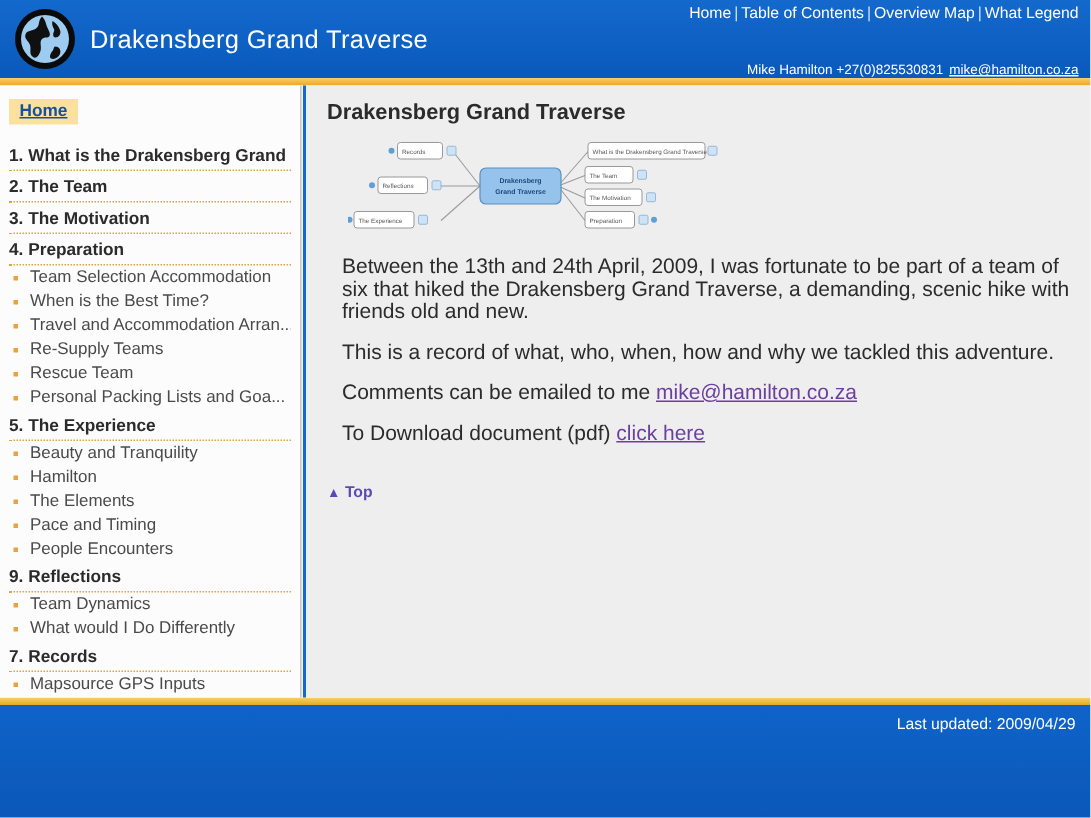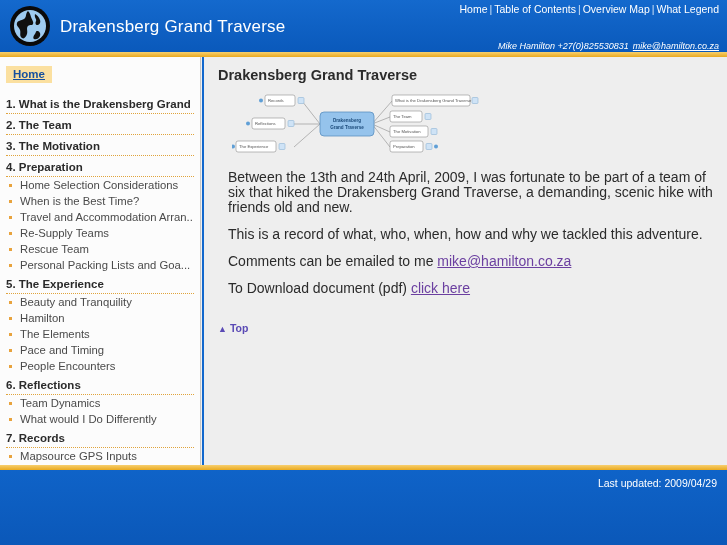--- a/index.html
+++ b/index.html
@@ -56,21 +56,20 @@
     color: #cfe2f7;
     margin: 0 2px;
   }
   .header-contact {
     position: absolute;
     right: 8px;
     top: 41px;
     font-size: 9px;
     color: #ffffff;
     white-space: nowrap;
-    font-style: italic;
   }
   .header-contact a {
     color: #ffffff;
     text-decoration: underline;
     margin-left: 4px;
   }
 
   
   .gold-bar {
     height: 5px;
@@ -244,35 +243,35 @@
 
   <div class="sidebar">
 
     <a href="#" class="home-btn">Home</a>
 
     <a href="#" class="side-section first">1. What is the Drakensberg Grand ...</a>
     <a href="#" class="side-section">2. The Team</a>
     <a href="#" class="side-section">3. The Motivation</a>
 
     <a href="#" class="side-section">4. Preparation</a>
-    <a href="#" class="side-sub"><span class="bullet"></span><span>Home Selection Considerations</span></a>
+    <a href="#" class="side-sub"><span class="bullet"></span><span>Team Selection Accommodation</span></a>
     <a href="#" class="side-sub"><span class="bullet"></span><span>When is the Best Time?</span></a>
     <a href="#" class="side-sub"><span class="bullet"></span><span>Travel and Accommodation Arran...</span></a>
     <a href="#" class="side-sub"><span class="bullet"></span><span>Re-Supply Teams</span></a>
     <a href="#" class="side-sub"><span class="bullet"></span><span>Rescue Team</span></a>
     <a href="#" class="side-sub"><span class="bullet"></span><span>Personal Packing Lists and Goa...</span></a>
 
     <a href="#" class="side-section">5. The Experience</a>
     <a href="#" class="side-sub"><span class="bullet"></span><span>Beauty and Tranquility</span></a>
     <a href="#" class="side-sub"><span class="bullet"></span><span>Hamilton</span></a>
     <a href="#" class="side-sub"><span class="bullet"></span><span>The Elements</span></a>
     <a href="#" class="side-sub"><span class="bullet"></span><span>Pace and Timing</span></a>
     <a href="#" class="side-sub"><span class="bullet"></span><span>People Encounters</span></a>
 
-    <a href="#" class="side-section">6. Reflections</a>
+    <a href="#" class="side-section">9. Reflections</a>
     <a href="#" class="side-sub"><span class="bullet"></span><span>Team Dynamics</span></a>
     <a href="#" class="side-sub"><span class="bullet"></span><span>What would I Do Differently</span></a>
 
     <a href="#" class="side-section">7. Records</a>
     <a href="#" class="side-sub"><span class="bullet"></span><span>Mapsource GPS Inputs</span></a>
     <a href="#" class="side-sub"></a>
     
   </div>
 
   <div class="divider"></div>

